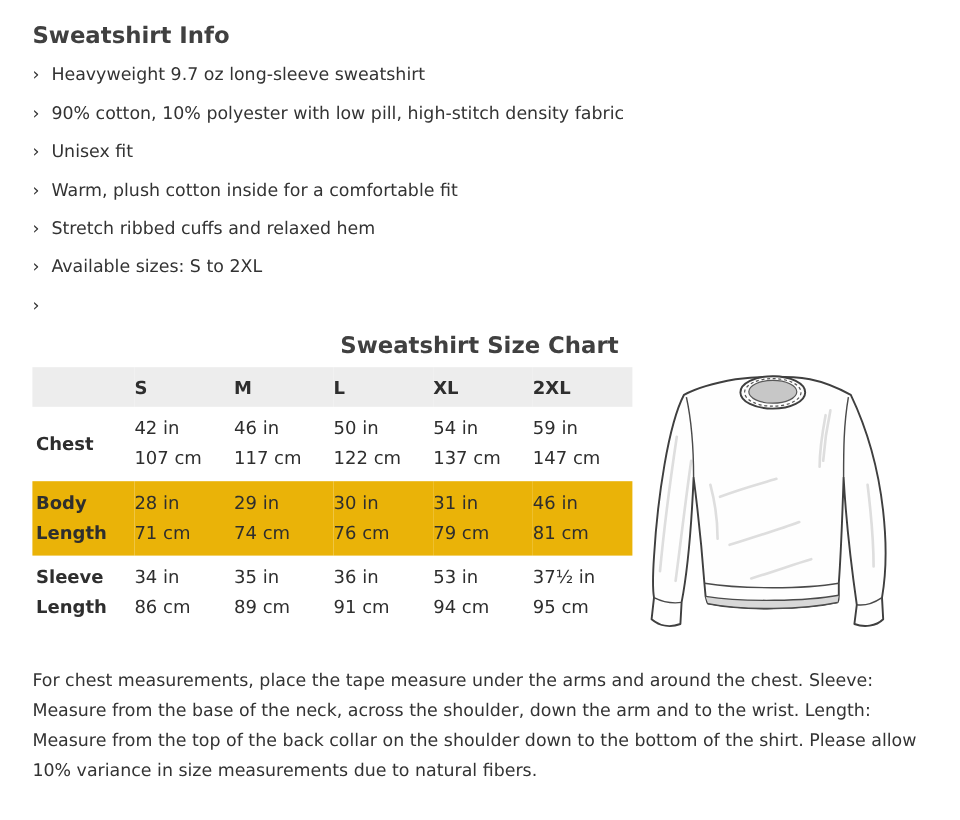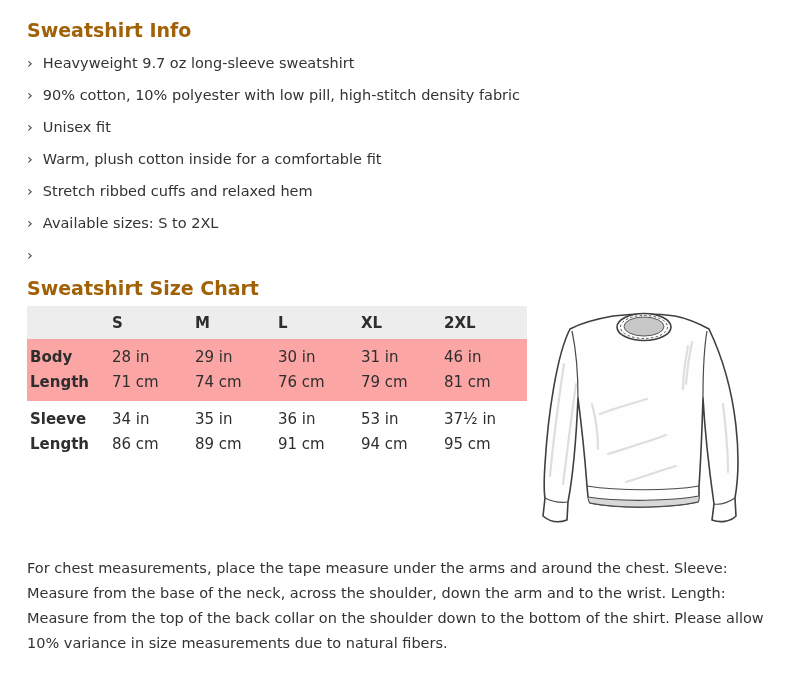--- a/index.html
+++ b/index.html
@@ -7,43 +7,43 @@
     width:800px; height:683px; overflow:hidden;
     background:#ffffff;
     font-family:"DejaVu Sans", sans-serif;
     color:#333333;
     -webkit-font-smoothing:antialiased;
   }
   .page { padding:19px 28px 0 27px; }
 
   h2.section-title {
     font-size:19px; line-height:23px; font-weight:bold;
-    color:#a16207; margin:0;
+    color:#404040; margin:0;
   }
   #info-title { margin-bottom:11px; }
-  #size-chart-title { margin-top:9px; margin-bottom:6px; }
+  #size-chart-title { margin-top:9px; margin-bottom:6px;text-align:center; }
 
   ul.bullets { list-style:none; margin:0; padding:0; }
   ul.bullets li {
     display:flex; align-items:baseline;
     font-size:14.5px; line-height:20px; margin-bottom:12px; color:#333333;
   }
   ul.bullets .glyph { margin-right:10px; color:#333333; }
 
   .chart-row { display:flex; align-items:flex-start; }
 
   table.size-chart { border-collapse:collapse; table-layout:fixed; width:500px; }
   table.size-chart col.c-label { width:85px; }
   table.size-chart col.c-size  { width:83px; }
   table.size-chart thead tr { background:#ededed; }
   table.size-chart thead th {
     text-align:left; font-size:15px; font-weight:bold; color:#2e2e2e;
     padding:8px 0 7px 0;
   }
-  table.size-chart tbody tr.striped { background:#fca5a5; }
+  table.size-chart tbody tr.striped { background:#eab308; }
   table.size-chart tbody th {
     text-align:left; vertical-align:middle; font-size:15px; font-weight:bold;
     color:#2e2e2e; line-height:25px; padding:6px 6px 6px 3px;
   }
   table.size-chart tbody td {
     vertical-align:middle; font-size:15px; color:#2e2e2e;
     line-height:25px; padding:6px 0;
   }
 
   .illustration { margin-left:13px; margin-top:-2px; }
@@ -107,20 +107,43 @@
         <tr>
             <th></th>
             <th>S</th>
             <th>M</th>
             <th>L</th>
             <th>XL</th>
             <th>2XL</th>
           </tr>
       </thead>
       <tbody>
+          <tr>
+            <th>Chest</th>
+            <td>
+              <div>42 in</div>
+              <div>107 cm</div>
+            </td>
+            <td>
+              <div>46 in</div>
+              <div>117 cm</div>
+            </td>
+            <td>
+              <div>50 in</div>
+              <div>122 cm</div>
+            </td>
+            <td>
+              <div>54 in</div>
+              <div>137 cm</div>
+            </td>
+            <td>
+              <div>59 in</div>
+              <div>147 cm</div>
+            </td>
+          </tr>
           <tr class="striped">
             <th>Body Length</th>
             <td>
               <div>28 in</div>
               <div>71 cm</div>
             </td>
             <td>
               <div>29 in</div>
               <div>74 cm</div>
             </td>

